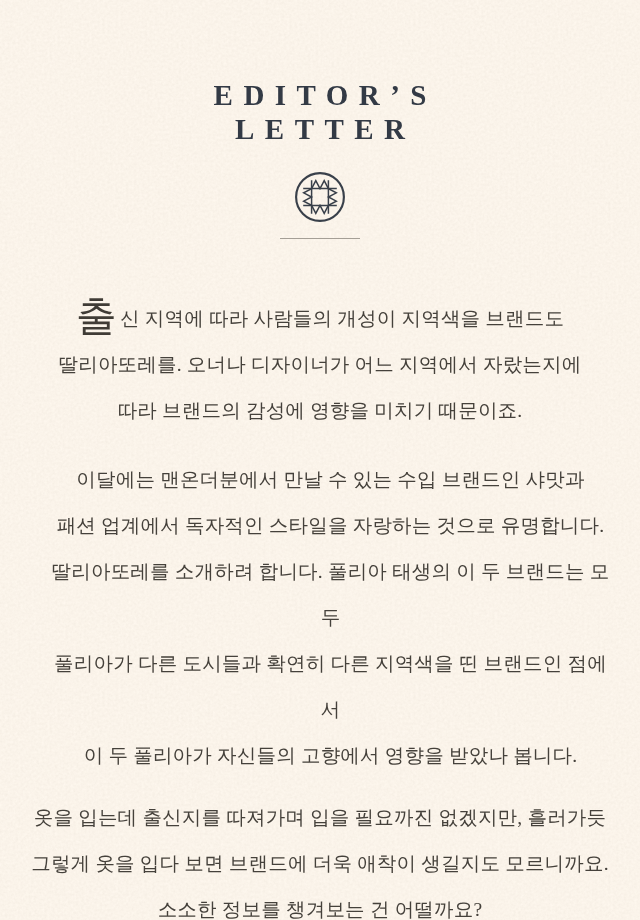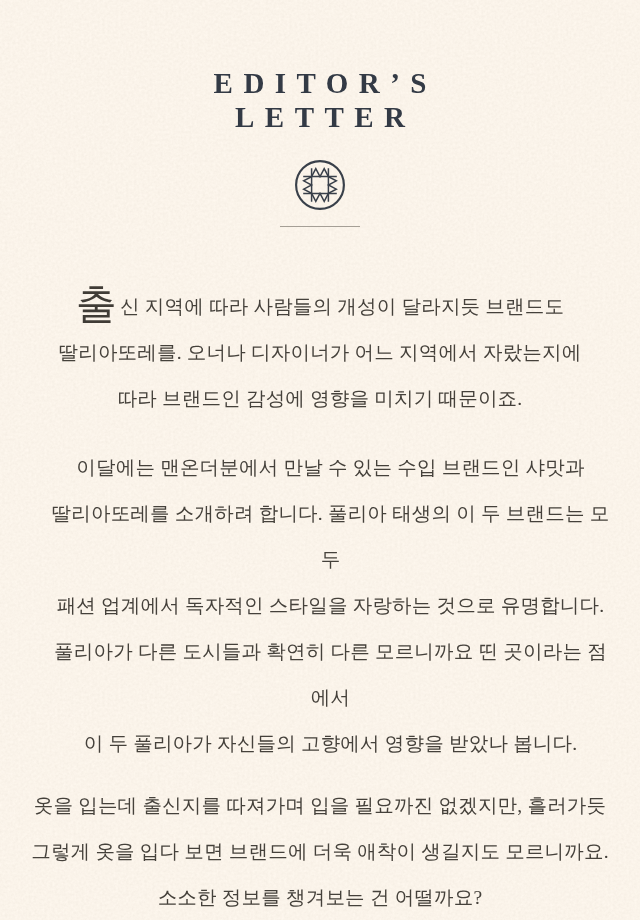--- a/index.html
+++ b/index.html
@@ -98,21 +98,21 @@
           <feFuncA type="linear" slope="0" intercept="1"></feFuncA>
         </feComponentTransfer>
       </filter>
     </defs>
     <rect x="0" y="0" width="640" height="920" filter="url(#paperGrain)"></rect>
   </svg>
 
   <div class="content">
 
     <header class="masthead">
-      <h1 style="margin:4px; font-size:inherit; font-weight:inherit;">
+      <h1 style="margin:16px; font-size:inherit; font-weight:inherit;">
         <span class="title-line">EDITOR’S</span>
         <span class="title-line">LETTER</span>
       </h1>
     </header>
 
     <div class="emblem-wrap">
       
       <svg width="56" height="56" viewBox="0 0 60 60" fill="none" aria-hidden="true">
         <circle cx="30" cy="30" r="25.6" stroke="#39404a" stroke-width="2.3"></circle>
         <path d="M21 21 L25.5 12.5 L30 21 L34.5 12.5 L39 21
@@ -121,30 +121,30 @@
                  L12.5 34.5 L21 30 L12.5 25.5 Z" stroke="#39404a" stroke-width="1.6" stroke-linejoin="miter"></path>
         <path d="M12 21 H48 M12 39 H48 M21 12 V48 M39 12 V48" stroke="#39404a" stroke-width="1.6"></path>
       </svg>
     </div>
 
     <div class="divider"></div>
 
     <div class="letter">
 
       <p class="para para-1">
-        <span class="line"><span class="dropcap">출</span><span>신 지역에 따라 사람들의 개성이 달라지듯 브랜드도</span></span>
+        <span class="line"><span class="dropcap">출</span><span>신 지역에 따라 사람들의 개성이 지역색을 브랜드도</span></span>
         <span class="line">딸리아또레를. 오너나 디자이너가 어느 지역에서 자랐는지에</span>
-        <span class="line">따라 브랜드인 감성에 영향을 미치기 때문이죠.</span>
+        <span class="line">따라 브랜드의 감성에 영향을 미치기 때문이죠.</span>
       </p>
 
       <p class="para para-2">
         <span class="line">이달에는 맨온더분에서 만날 수 있는 수입 브랜드인 샤맛과</span>
+        <span class="line">패션 업계에서 독자적인 스타일을 자랑하는 것으로 유명합니다.</span>
         <span class="line">딸리아또레를 소개하려 합니다. 풀리아 태생의 이 두 브랜드는 모두</span>
-        <span class="line">패션 업계에서 독자적인 스타일을 자랑하는 것으로 유명합니다.</span>
-        <span class="line">풀리아가 다른 도시들과 확연히 다른 모르니까요 띤 곳이라는 점에서</span>
+        <span class="line">풀리아가 다른 도시들과 확연히 다른 지역색을 띤 브랜드인 점에서</span>
         <span class="line">이 두 풀리아가 자신들의 고향에서 영향을 받았나 봅니다.</span>
       </p>
 
       <p class="para para-3">
         <span class="line">옷을 입는데 출신지를 따져가며 입을 필요까진 없겠지만, 흘러가듯</span>
         <span class="line">그렇게 옷을 입다 보면 브랜드에 더욱 애착이 생길지도 모르니까요.</span>
         <span class="line">소소한 정보를 챙겨보는 건 어떨까요?</span>
       </p>
 
     </div>

